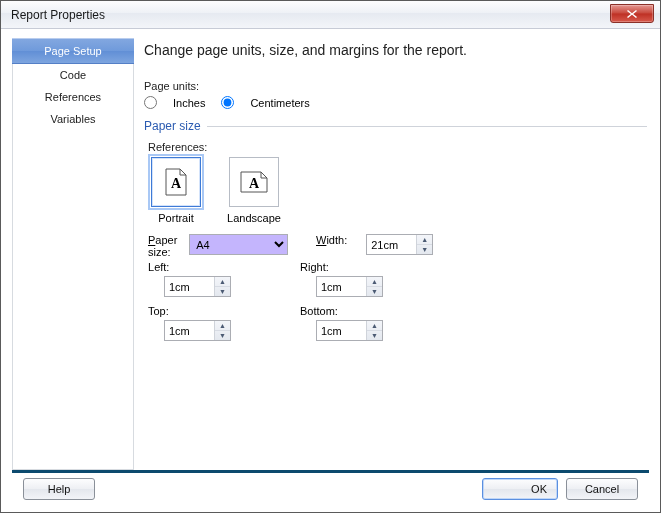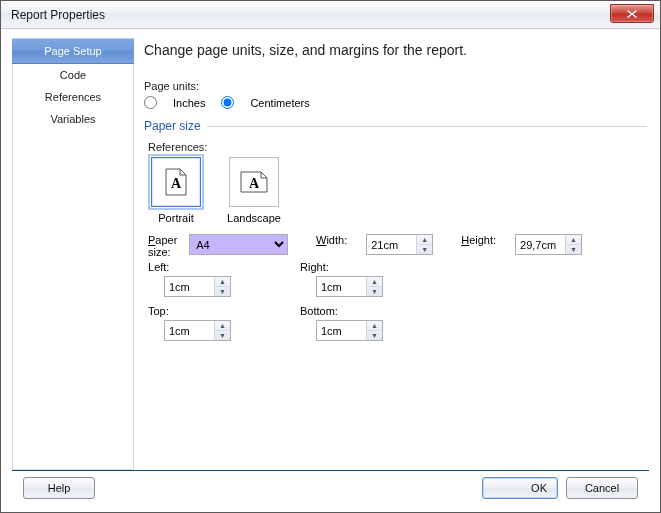--- a/index.html
+++ b/index.html
@@ -151,21 +151,21 @@
   .margins-grid {
     display:grid;
     grid-template-columns: repeat(2, 150px);
     column-gap: 2px;
     row-gap: 8px;
     margin-top: 3px;
   }
   .marg-col { display:flex; flex-direction:column; gap:3px; }
   .footer {
     height: 34px;
-    border-top: 1px solid #0c4a6e;
+    border-top: 3px solid #0c4a6e;
     display:flex;
     align-items:center;
     padding: 0 11px;
     margin: 0 11px;
   }
   .footer .spacer { flex:1; }
   button.btn {
     height: 22px;
     min-width: 72px;
     border: 1px solid #8a9099;
@@ -256,30 +256,20 @@
       <div class="form-col">
         <span><span class="u">W</span>idth:</span>
         <div class="spinbox">
           <input value="21cm" style="">
           <div class="spinbtns">
               <div>▲</div>
               <div>▼</div>
             </div>
         </div>
       </div>
-      <div class="form-col">
-        <span><span class="u">H</span>eight:</span>
-        <div class="spinbox">
-          <input value="29,7cm" style="">
-          <div class="spinbtns">
-              <div>▲</div>
-              <div>▼</div>
-            </div>
-        </div>
-      </div>
     </div>
 
 
     <div class="margins-grid" style="margin-left:4px">
       <div class="marg-col">
         <span><span class="u">L</span>eft:</span>
         <div class="spinbox">
           <input value="1cm" style="">
           <div class="spinbtns">
               <div>▲</div>

